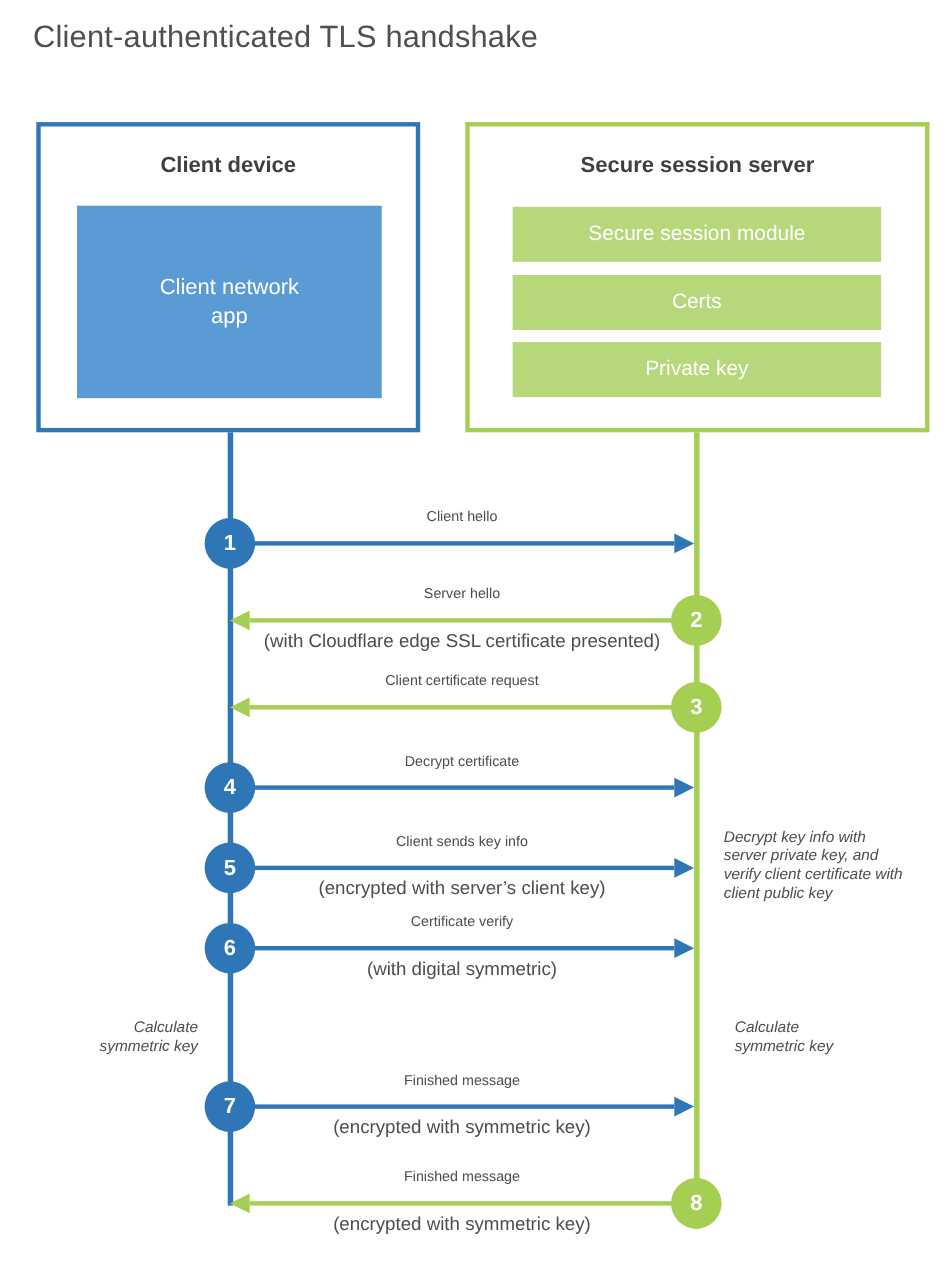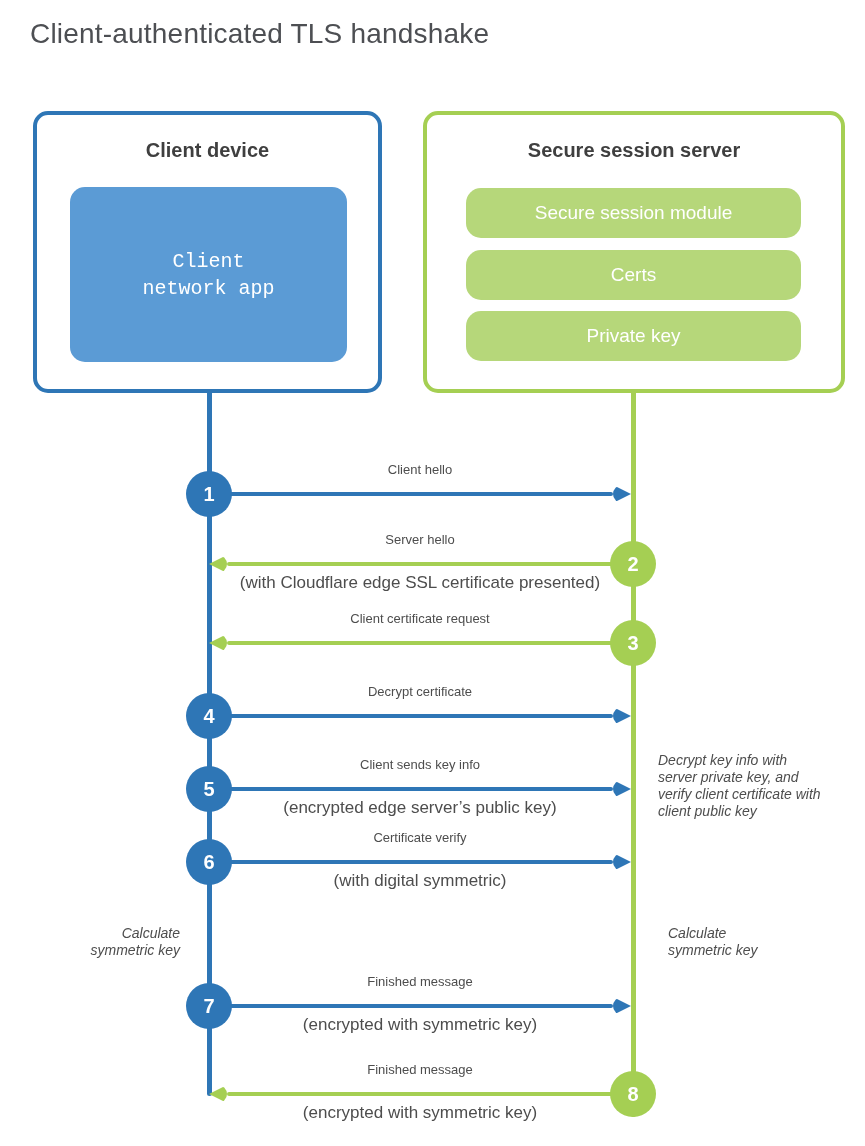--- a/index.html
+++ b/index.html
@@ -1,34 +1,34 @@
 <!DOCTYPE html>
 <html style="--blue: #2e76b6; --blue-light: #5b9bd5; --green: #a5cf53; --green-light: #b6d77a; --text-dark: #3f3f3f; --text-mid: #4d4d4d; --title-color: #4d4f53;"><head>
 <meta charset="utf-8">
 <style>
   :root{
     --blue:#2e76b6; --blue-light:#5b9bd5;
     --green:#a5cf53; --green-light:#b6d77a;
     --text-dark:#3f3f3f; --text-mid:#4d4d4d; --title-color:#4d4f53;
   }
-  *{margin:0;padding:0;box-sizing:border-box;border-radius:15px;}
+  *{margin:0;padding:0;box-sizing:border-box;}
   body{background:#ffffff;font-family:"Liberation Sans",sans-serif;}
   .canvas{position:relative;width:865px;height:1146px;background:#ffffff;overflow:hidden;}
 
   .page-title{position:absolute;left:30px;top:18px;font-size:28px;font-weight:300;
     color:var(--title-color);letter-spacing:.2px;}
 
   .actor-box{position:absolute;top:111px;height:282px;background:#fff;z-index:2;}
   .actor-box.client{left:33px;width:349px;border:4px solid var(--blue);}
   .actor-box.server{left:423px;width:422px;border:4px solid var(--green);}
   .actor-title{margin-top:24px;text-align:center;font-size:20px;font-weight:bold;color:var(--text-dark);}
 
   .client-app{position:absolute;left:70px;top:187px;width:277px;height:175px;background:var(--blue-light);
     display:flex;align-items:center;justify-content:center;z-index:3;}
-  .client-app .app-label{max-width:160px;text-align:center;color:#fff;font-size:20px;line-height:27px;font-family:Liberation Mono, monospace;}
+  .client-app .app-label{max-width:160px;text-align:center;color:#fff;font-size:20px;line-height:27px;}
 
   .server-bar{position:absolute;left:466px;width:335px;height:50px;background:var(--green-light);
     display:flex;align-items:center;justify-content:center;color:#fff;font-size:19px;z-index:3;}
 
   .lifeline{position:absolute;width:5px;z-index:1;}
   .lifeline.blue{left:207px;top:391px;height:705px;background:var(--blue);}
   .lifeline.green{left:631px;top:391px;height:726px;background:var(--green);}
 
   .arrow-line{position:absolute;height:4px;z-index:2;}
   .arrow-line.blue{background:var(--blue);}
@@ -94,21 +94,21 @@
   <div class="step-circle green" style="left:610px;top:620px">3</div>
 
   <div class="msg-label" style="top:684px">Decrypt certificate</div>
   <div class="arrow-line blue" style="left:209px;top:714px;width:404px"></div>
   <div class="arrow-head right blue" style="left:613px;top:707px"></div>
   <div class="step-circle blue" style="left:186px;top:693px">4</div>
 
   <div class="msg-label" style="top:757px">Client sends key info</div>
   <div class="arrow-line blue" style="left:209px;top:787px;width:404px"></div>
   <div class="arrow-head right blue" style="left:613px;top:780px"></div>
-  <div class="msg-sub" style="top:798px">(encrypted edge server’s public key)</div>
+  <div class="msg-sub" style="top:798px">(encrypted with server’s client key)</div>
   <div class="step-circle blue" style="left:186px;top:766px">5</div>
 
   <div class="msg-label" style="top:830px">Certificate verify</div>
   <div class="arrow-line blue" style="left:209px;top:860px;width:404px"></div>
   <div class="arrow-head right blue" style="left:613px;top:853px"></div>
   <div class="msg-sub" style="top:871px">(with digital symmetric)</div>
   <div class="step-circle blue" style="left:186px;top:839px">6</div>
 
   <div class="msg-label" style="top:974px">Finished message</div>
   <div class="arrow-line blue" style="left:209px;top:1004px;width:404px"></div>

